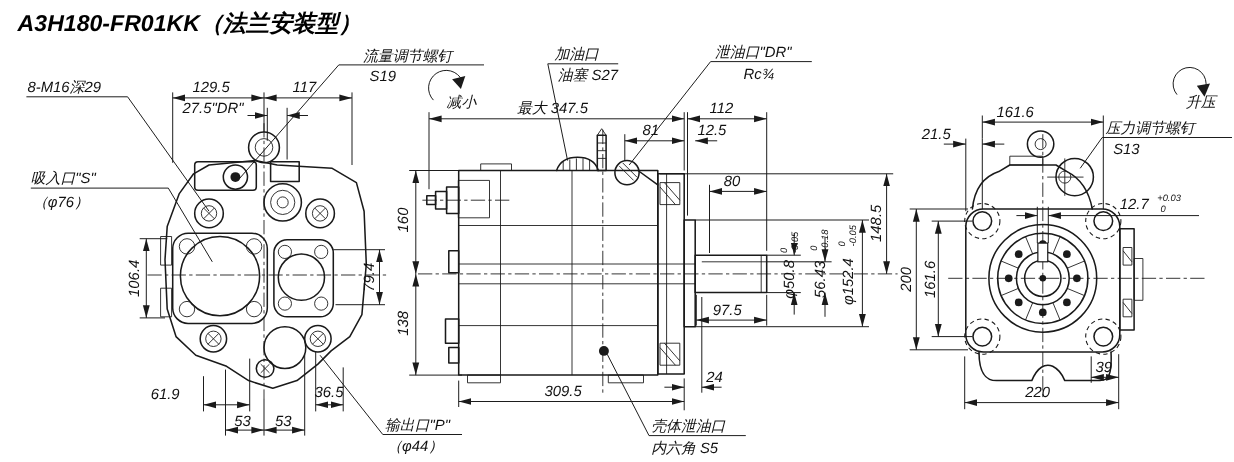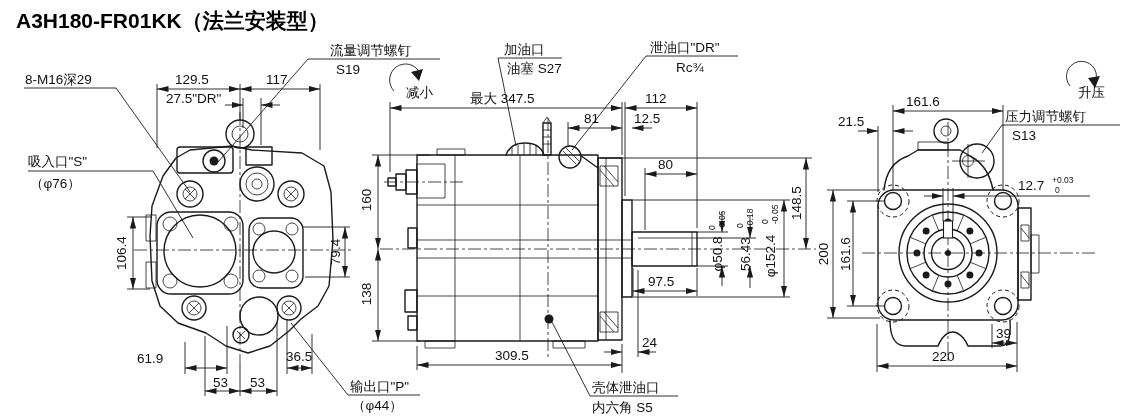--- a/index.html
+++ b/index.html
@@ -1,17 +1,17 @@
 <!DOCTYPE html>
 <html><head>
 <meta charset="utf-8">
 <style>
   html,body{margin:0;padding:0;background:#ffffff;}
   #stage{position:relative;width:1122px;height:420px;background:#fff;overflow:hidden;
-         font-family:"Liberation Sans","DejaVu Sans",sans-serif;}
+         font-family:"Liberation Sans","DejaVu Sans",sans-serif;font-style:italic;}
   svg{display:block}
   .ln{fill:none;stroke:#1a1a1a;stroke-width:1.4;stroke-linejoin:round;stroke-linecap:round;}
   .tn{fill:none;stroke:#1a1a1a;stroke-width:0.8;stroke-linejoin:round;}
   .cl{fill:none;stroke:#1a1a1a;stroke-width:0.8;stroke-dasharray:13 3 3 3;}
   .dsh{fill:none;stroke:#1a1a1a;stroke-width:1;stroke-dasharray:4 3;}
   .dim{fill:none;stroke:#1a1a1a;stroke-width:0.9;}
   .fillb{fill:#1a1a1a;stroke:none;}
   .txt{font-family:"Liberation Sans","DejaVu Sans",sans-serif;font-size:13.5px;fill:#111;}
   .tol{font-family:"Liberation Sans","DejaVu Sans",sans-serif;font-size:8.5px;fill:#111;}
   .ttl{font-family:"Liberation Sans","DejaVu Sans",sans-serif;font-size:21px;font-weight:bold;fill:#000;}

